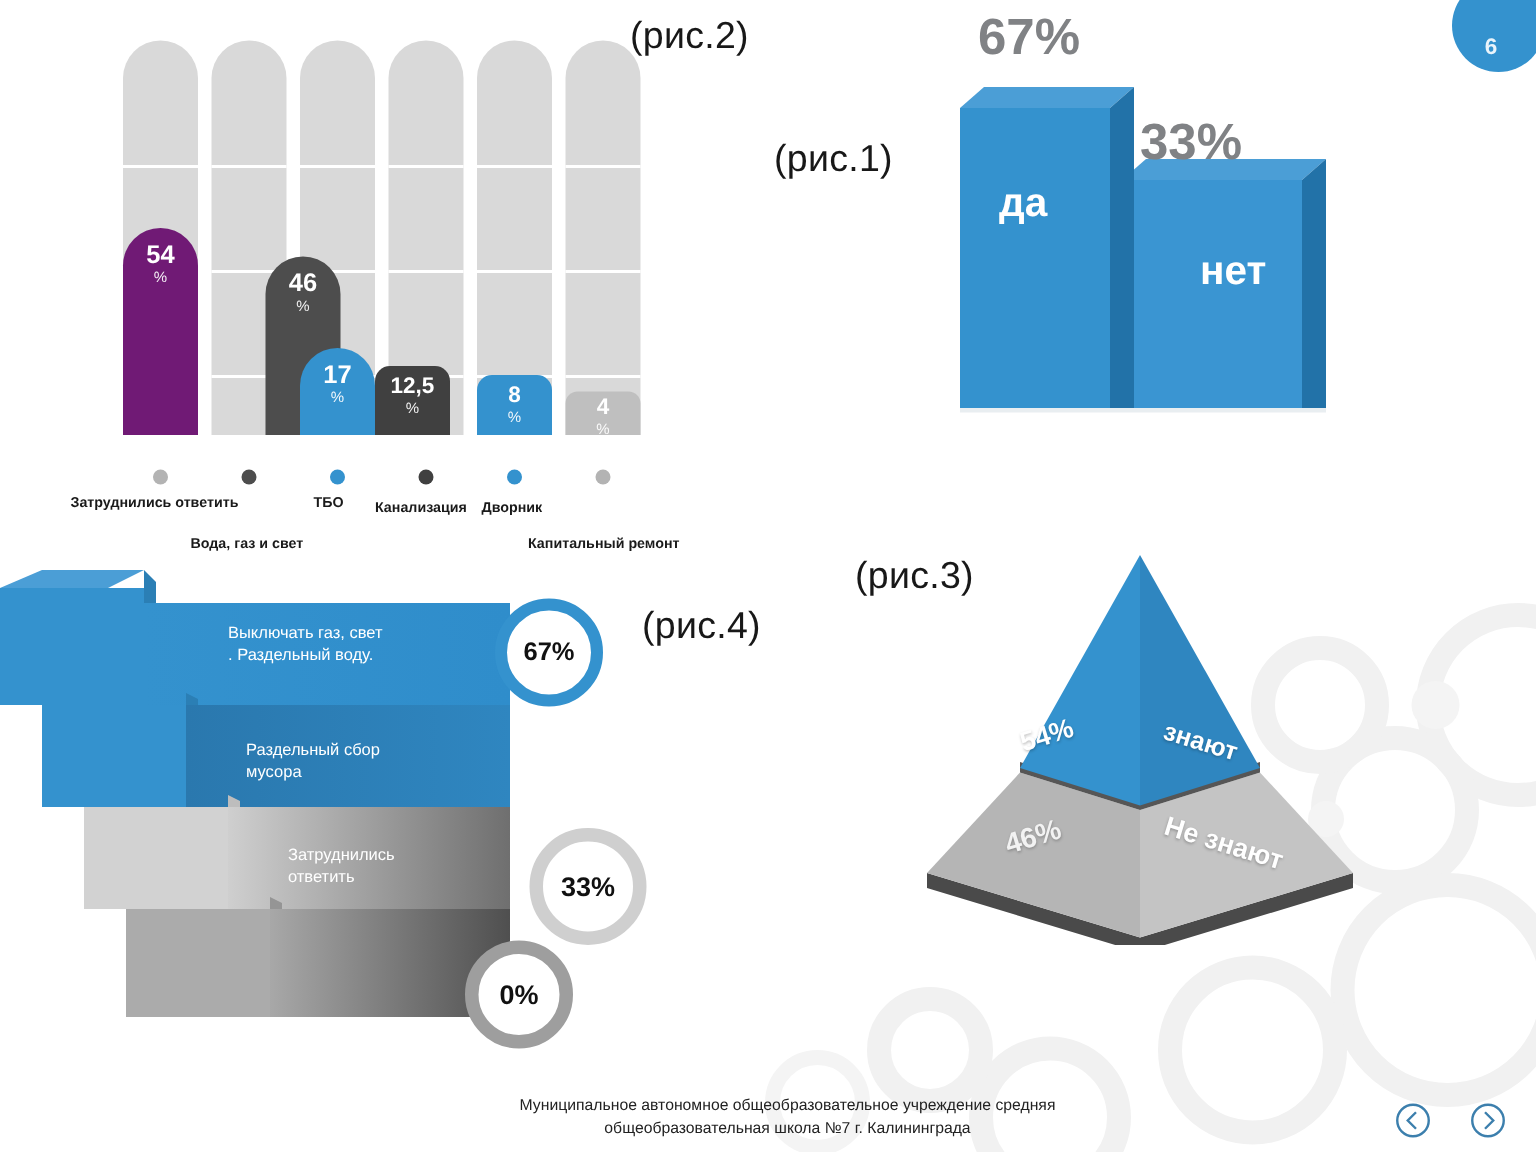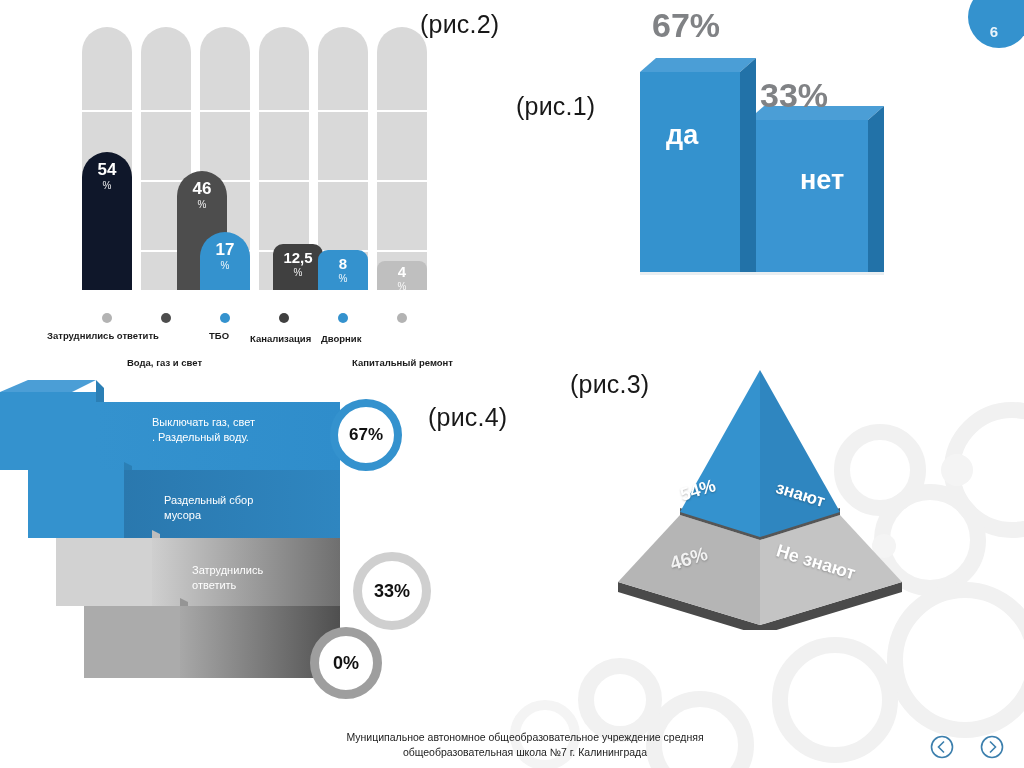--- a/index.html
+++ b/index.html
@@ -187,36 +187,36 @@
       <div class="gridline" style="top:83px;"></div>
       <div class="gridline" style="top:153px;"></div>
       <div class="gridline" style="top:223px;"></div>
     </div>
     <div class="track" style="left:377px;">
       <div class="gridline" style="top:83px;"></div>
       <div class="gridline" style="top:153px;"></div>
       <div class="gridline" style="top:223px;"></div>
     </div>
 
-    <div class="barfill" style="left:82px; height:138px; background:#0f172a;">
+    <div class="barfill" style="left:82px; height:138px; background:#701a75;">
       <div class="v">54</div>
       <div class="p">%</div>
     </div>
 
     <div class="barfill" style="left:141px; height:119px; background:#4d4d4d;margin-left:36px;">
       <div class="v">46</div>
       <div class="p">%</div>
     </div>
 
     <div class="barfill" style="left:200px; height:58px; background:#3492ce;">
       <div class="v">17</div>
       <div class="p">%</div>
     </div>
 
-    <div class="barfill small" style="left:273px; height:46px; background:#404040; border-radius:10px 10px 0 0;">
+    <div class="barfill small" style="left:250px; height:46px; background:#404040; border-radius:10px 10px 0 0;">
       <div class="v">12,5</div>
       <div class="p">%</div>
     </div>
 
     <div class="barfill small" style="left:318px; height:40px; background:#3492ce; border-radius:10px 10px 0 0;">
       <div class="v">8</div>
       <div class="p">%</div>
     </div>
 
     <div class="barfill small" style="left:377px; height:29px; background:#bfbfbf; border-radius:8px 8px 0 0; padding-top:3px;">

